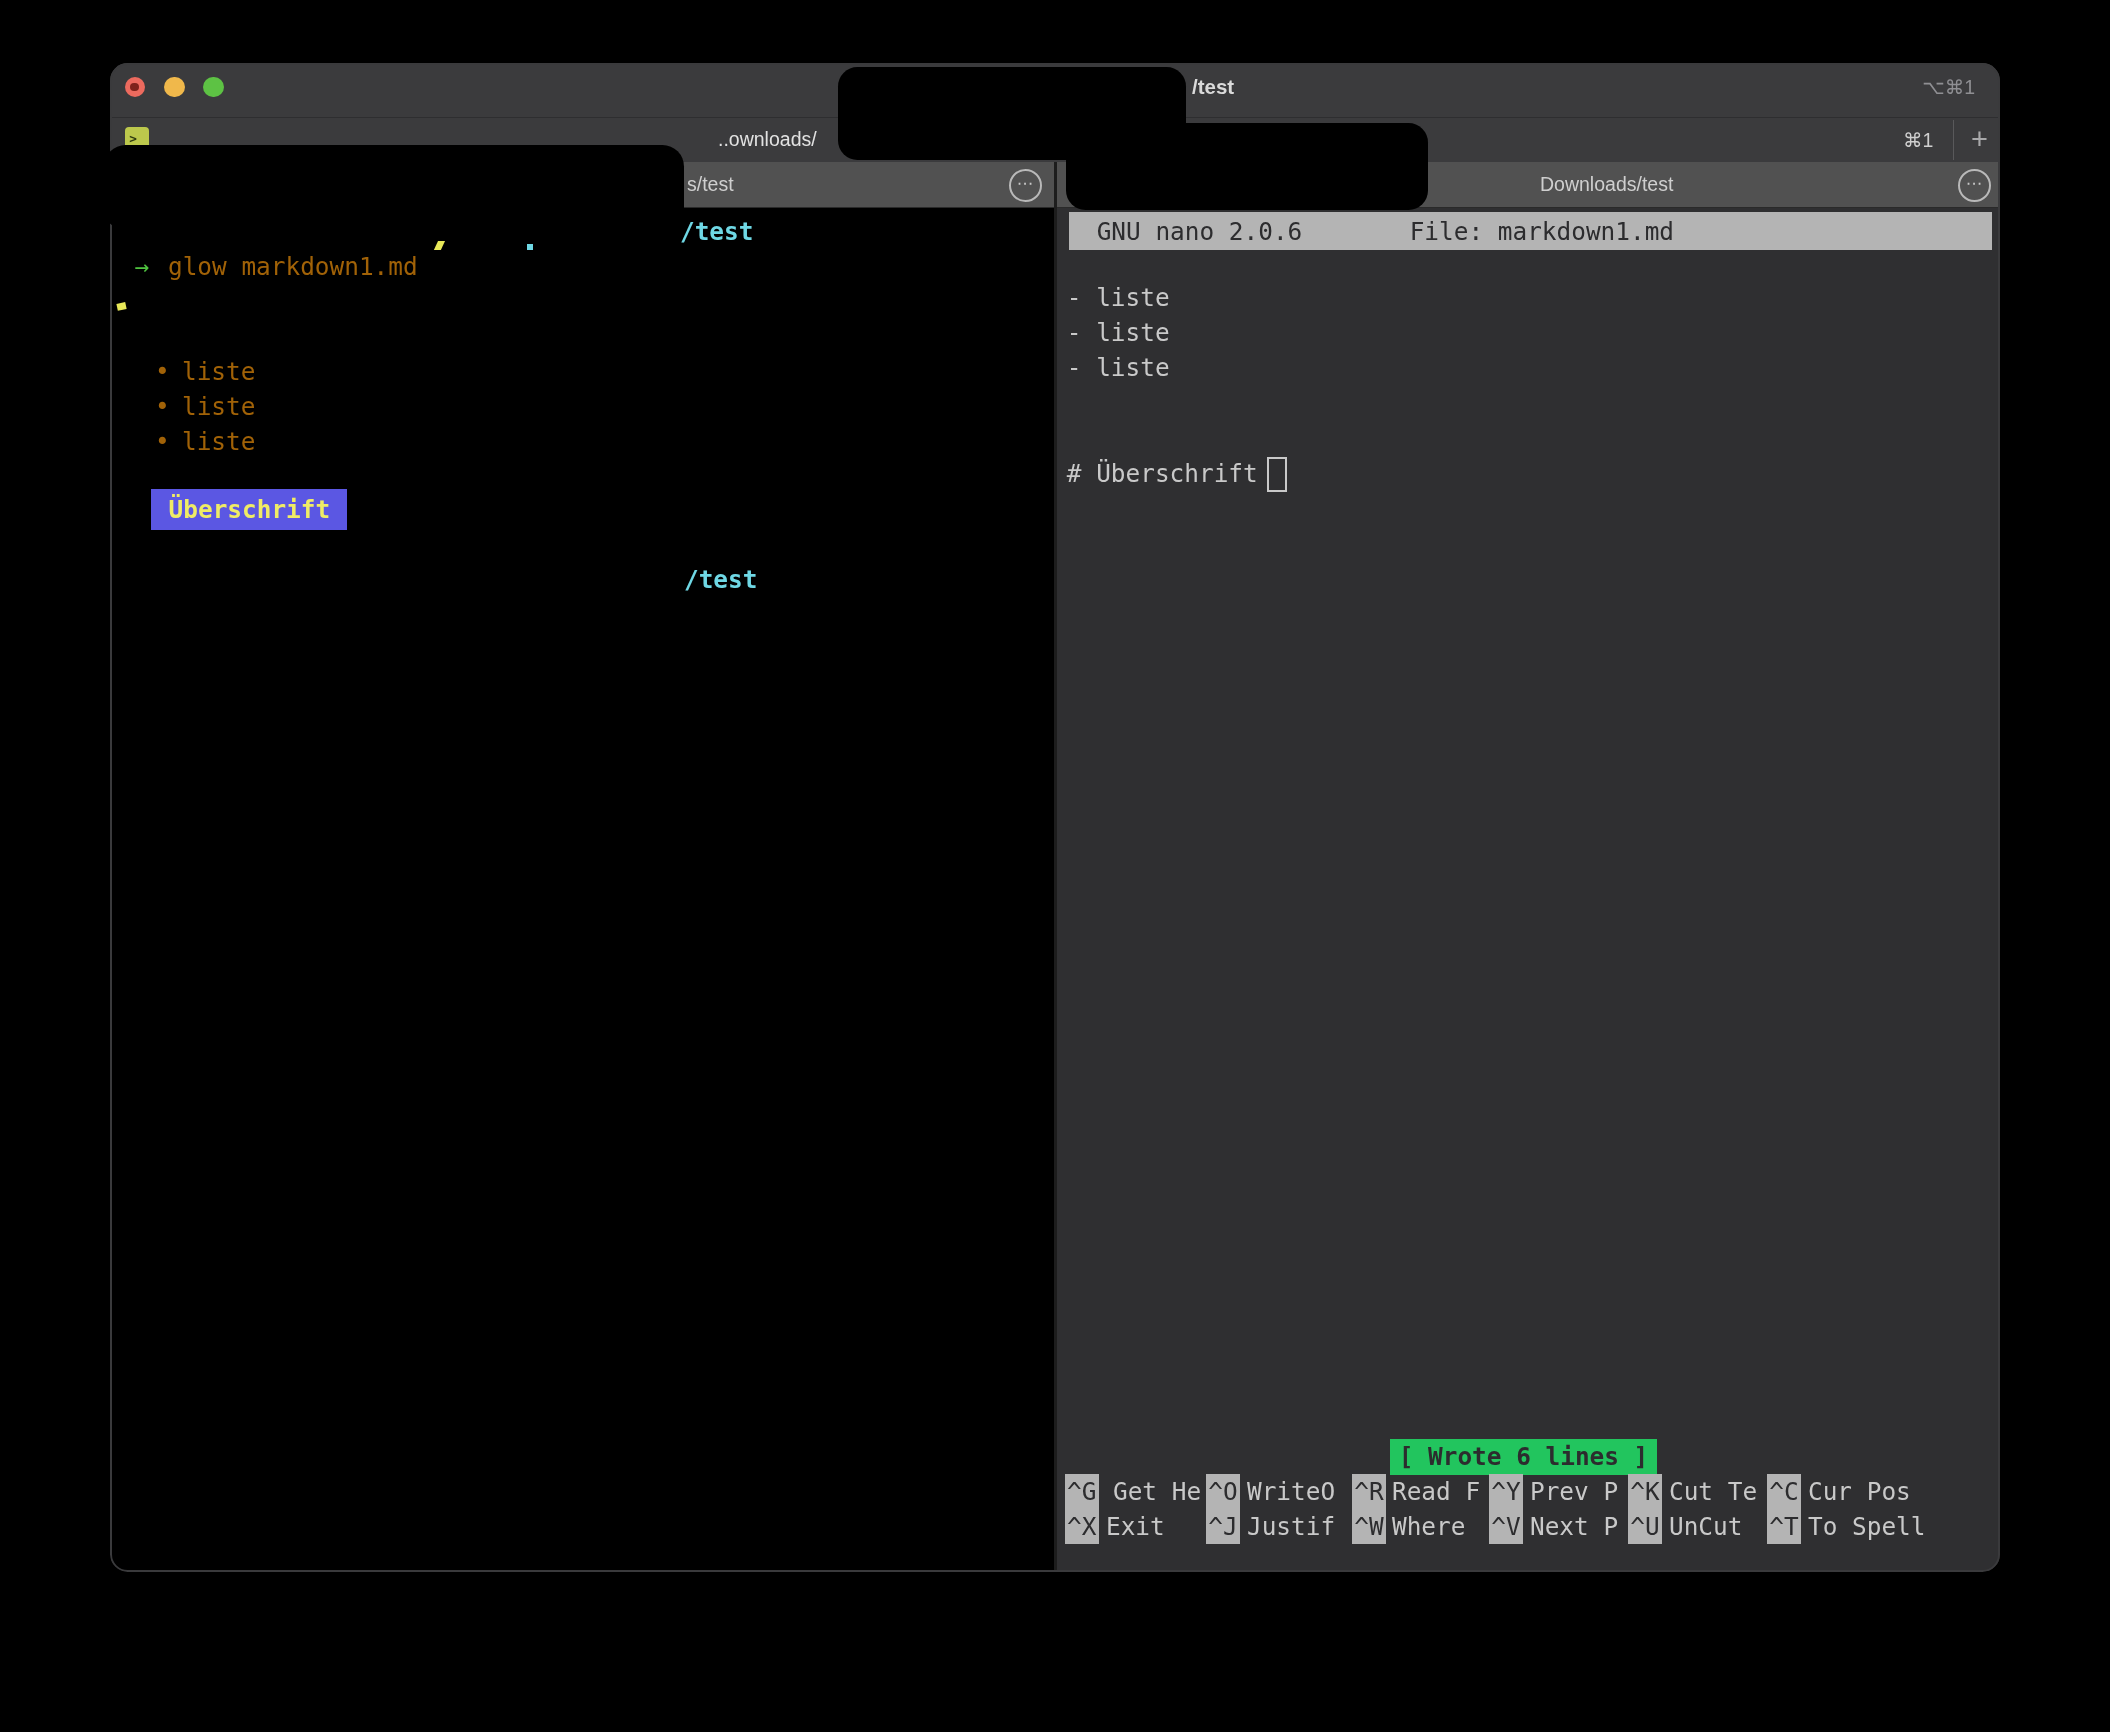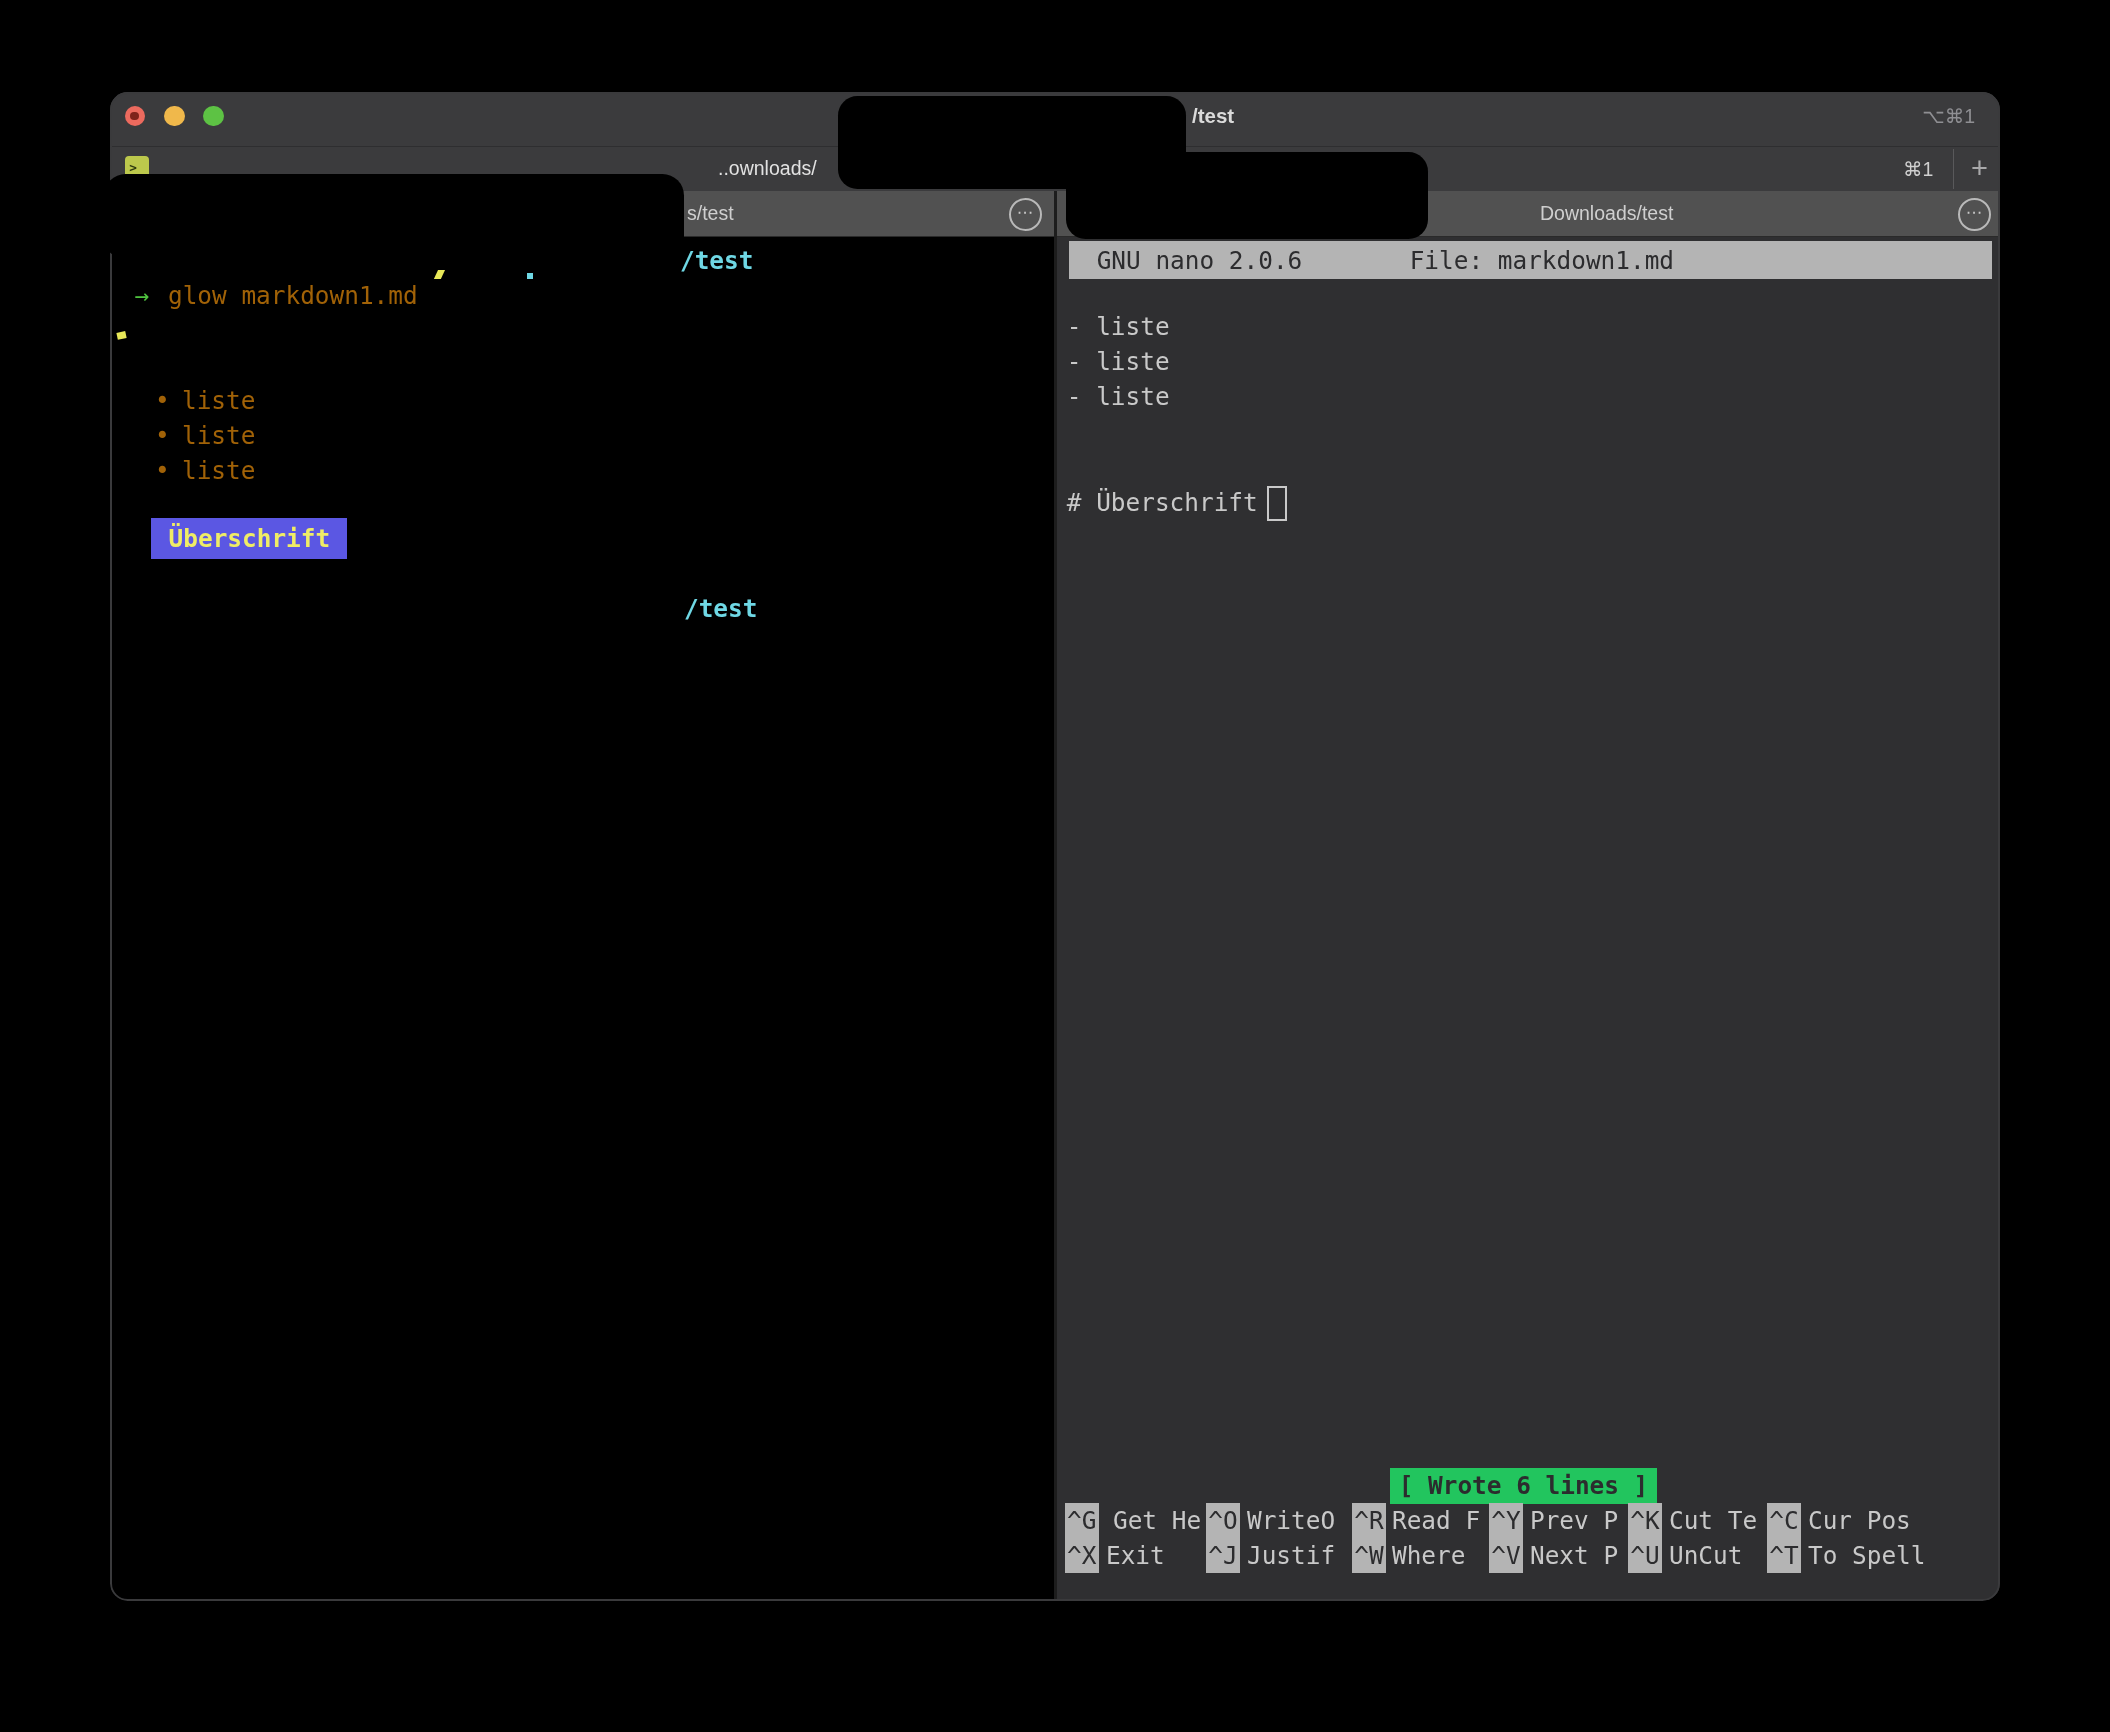--- a/index.html
+++ b/index.html
@@ -1,18 +1,18 @@
 <!DOCTYPE html>
 <html><head>
 <meta charset="utf-8">
 <style>
   html,body{margin:0;padding:0;background:#000;}
   .stage{position:relative;width:2110px;height:1732px;background:#000;overflow:hidden;
          font-family:"Liberation Sans",sans-serif;}
-  .window{position:absolute;left:110px;top:92px;width:1890px;height:1509px;
+  .window{position:absolute;left:110px;top:63px;width:1890px;height:1509px;
           border-radius:17.6px;background:#000;overflow:hidden;
           box-shadow:0 24.4px 68px rgba(0,0,0,0.85);}
   .window-frame{position:absolute;inset:0;border:2px solid #3a3a3c;border-radius:17.6px;
                 pointer-events:none;z-index:6;}
   
   .titlebar{position:absolute;left:0;top:0;width:100%;height:54px;background:#3b3b3d;
             border-bottom:1px solid #2e2e30;z-index:3;}
   .tlight{position:absolute;top:13.7px;width:20.5px;height:20.5px;border-radius:50%;}
   .tl-red{left:14.6px;background:#ec6a5e;}
   .tl-red::after{content:"";position:absolute;left:5.9px;top:5.9px;width:8.8px;height:8.8px;

